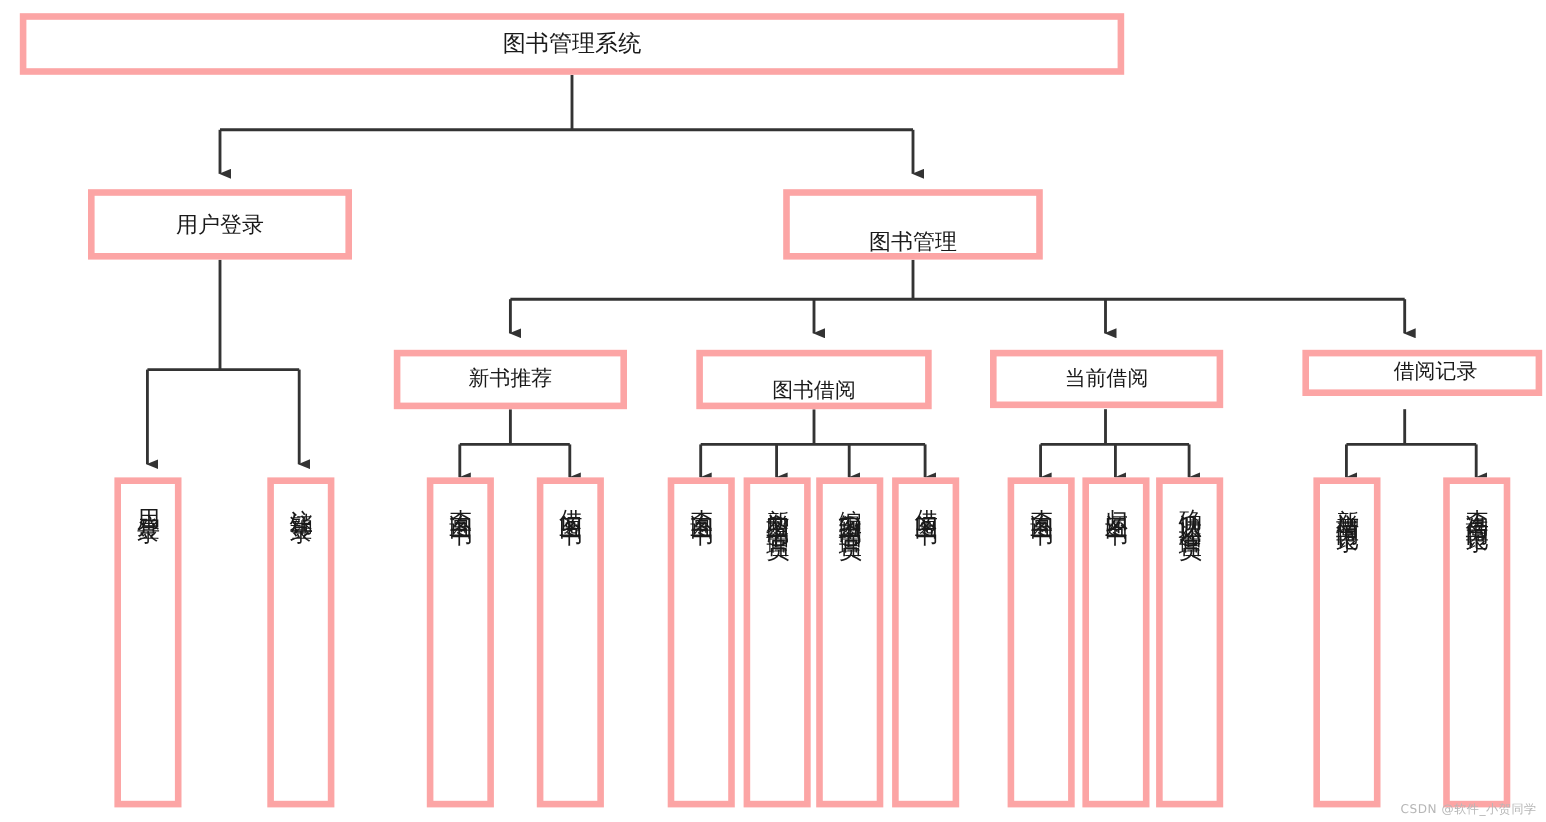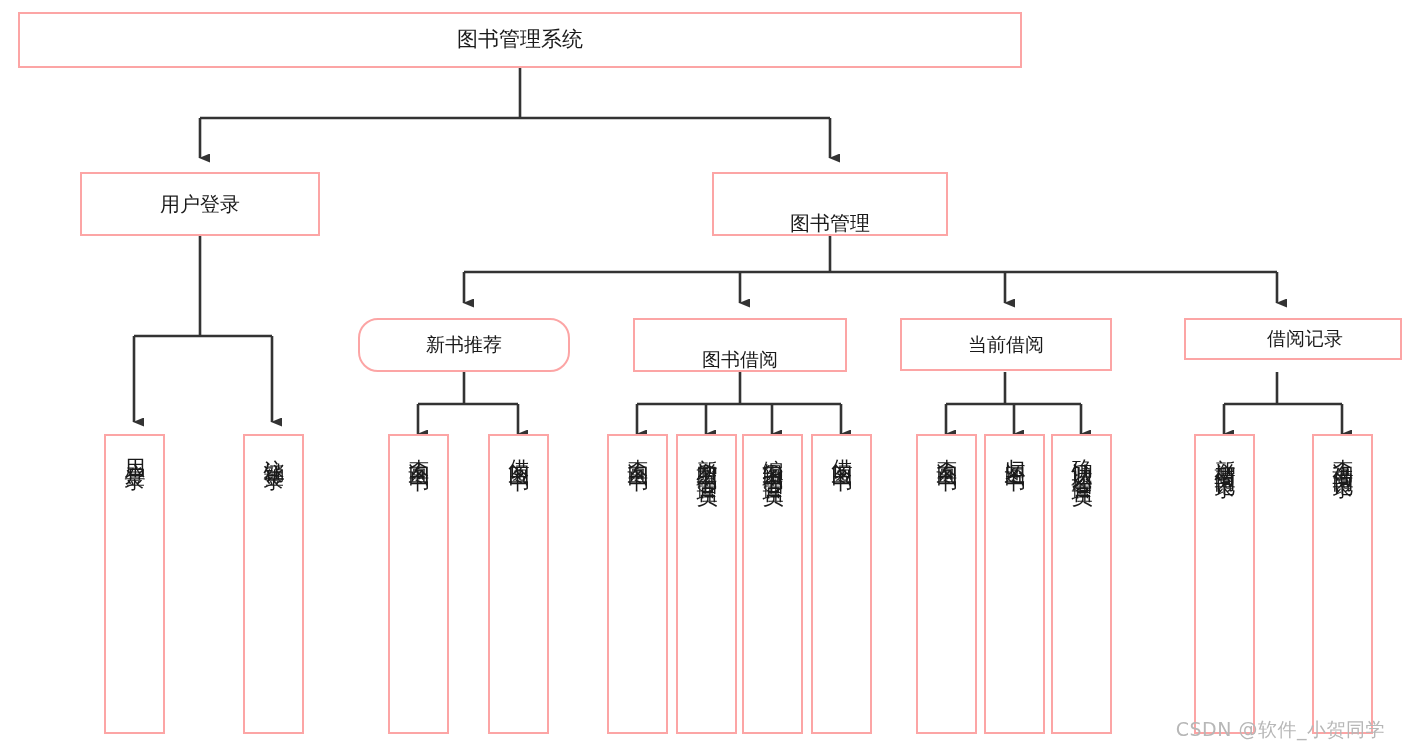--- a/index.html
+++ b/index.html
@@ -21,21 +21,21 @@
     position: absolute;
     left: 0;
     top: 0;
     width: 1405px;
     height: 747px;
   }
   .node {
     position: absolute;
     box-sizing: border-box;
     background: #ffffff;
-    border: 2px solid #fca5a5;
+    border: 6px solid #fca5a5;
     display: flex;
     align-items: center;
     justify-content: center;
     z-index: 2;
   }
   .node-label {
     color: #1a1a1a;
     text-align: center;
     line-height: 1.12;
     white-space: nowrap;
@@ -50,23 +50,23 @@
   .node.leaf .node-label {
     writing-mode: vertical-rl;
     text-orientation: upright;
     font-size: 21px;
     letter-spacing: 4px;
     line-height: 1;
     white-space: pre-line;
   }
   .watermark {
     position: absolute;
-    right: 20px;
+    right: 8px;
     bottom: 4px;
-    font-size: 19px;
+    font-size: 11px;
     color: #b7b7b7;
     z-index: 5;
     white-space: nowrap;
     letter-spacing: 0.5px;
   }
 </style>
 </head>
 <body>
 
 <div id="diagram-root">
@@ -128,21 +128,21 @@
     <span class="node-label">图书管理系统</span>
   </div>
 
   <div class="node level1" style="left:80px; top:172px; width:240px; height:64px;">
     <span class="node-label">用户登录</span>
   </div>
   <div class="node level1" style="left:712px; top:172px; width:236px; height:64px;align-items:flex-end;">
     <span class="node-label">图书管理</span>
   </div>
 
-  <div class="node level2" style="left:358px; top:318px; width:212px; height:54px;border-radius:20px;">
+  <div class="node level2" style="left:358px; top:318px; width:212px; height:54px;">
     <span class="node-label">新书推荐</span>
   </div>
   <div class="node level2" style="left:633px; top:318px; width:214px; height:54px;align-items:flex-end;">
     <span class="node-label">图书借阅</span>
   </div>
   <div class="node level2" style="left:900px; top:318px; width:212px; height:53px;">
     <span class="node-label">当前借阅</span>
   </div>
   <div class="node level2" style="left:1184px; top:318px; width:218px; height:42px;padding-left:24px;">
     <span class="node-label">借阅记录</span>

